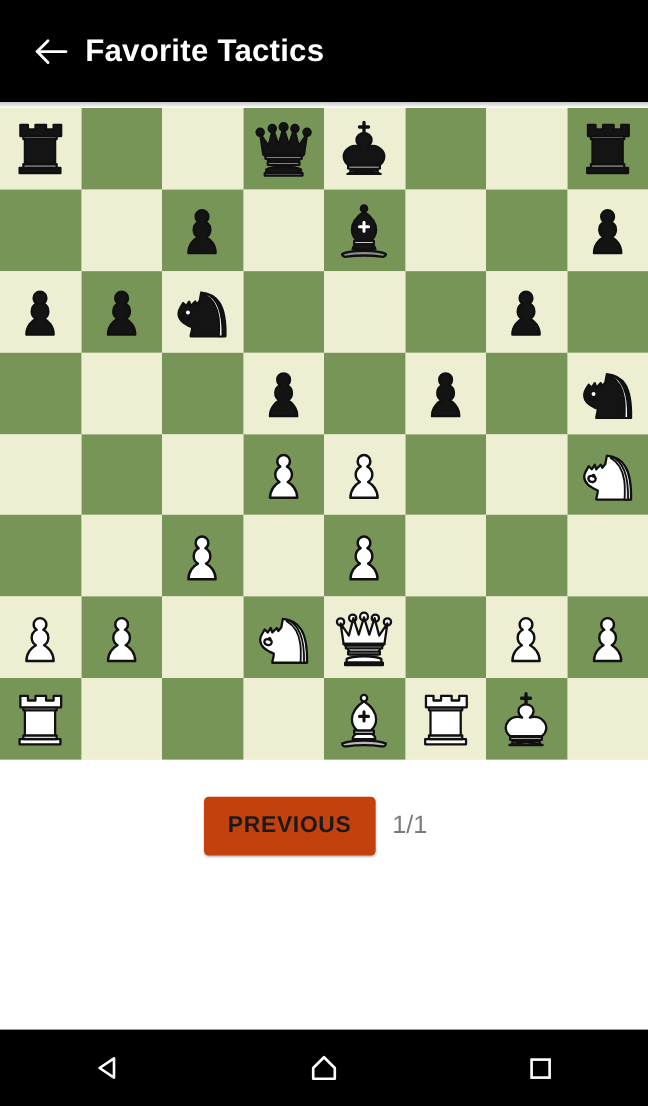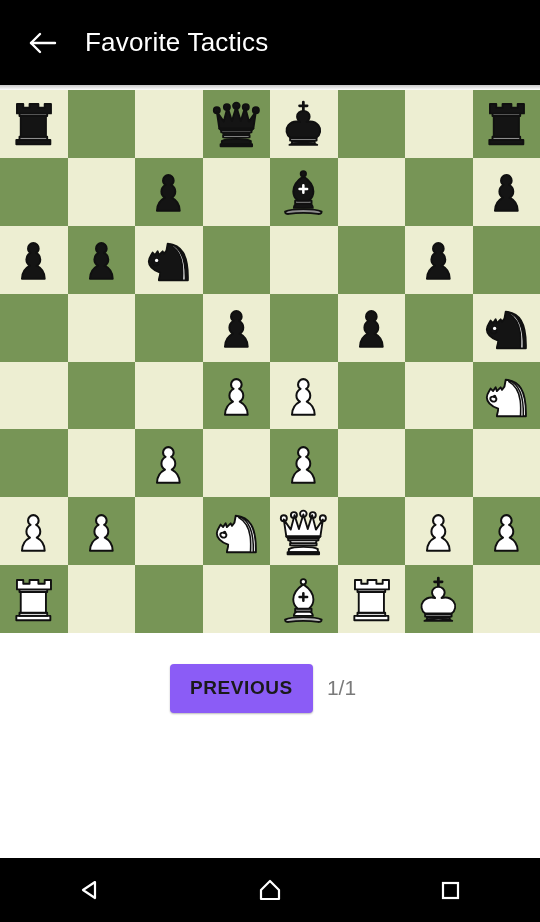--- a/index.html
+++ b/index.html
@@ -19,23 +19,22 @@
   }
   .back-btn {
     width:56px; height:56px; margin-left:15px;
     display:flex; align-items:center; justify-content:center;
     cursor:pointer;
   }
   .back-btn svg { display:block; }
   .appbar-title {
     color:#ffffff;
     font-size:26px;
-    font-weight:400;
+    font-weight:700;
     letter-spacing:0.2px;
-    margin-left:14px;
     white-space:nowrap;
   }
   .appbar-shadow {
     position:absolute; left:0; top:85px; width:540px; height:5px;
     background:linear-gradient(to bottom, rgba(0,0,0,0.22), rgba(0,0,0,0));
     pointer-events:none;
   }
 
   
   .board-wrap {
@@ -53,21 +52,21 @@
   .sq.light { background:#edeed2; }
   .sq.dark  { background:#779556; }
   .piece { width:84%; height:84%; display:block; }
 
   
   .controls {
     position:absolute; left:0; top:633px; width:540px; height:110px;
     display:flex; align-items:center; justify-content:center; gap:0;
   }
   .nav-btn {
-    background:#8b5cf6;
+    background:#c2410c;
     border:none;
     border-radius:4px;
     color:#1a1a1a;
     font-family:"Liberation Sans", sans-serif;
     font-size:19px;
     font-weight:700;
     letter-spacing:0.6px;
     padding:0 20px;
     height:49px;
     min-width:126px;

